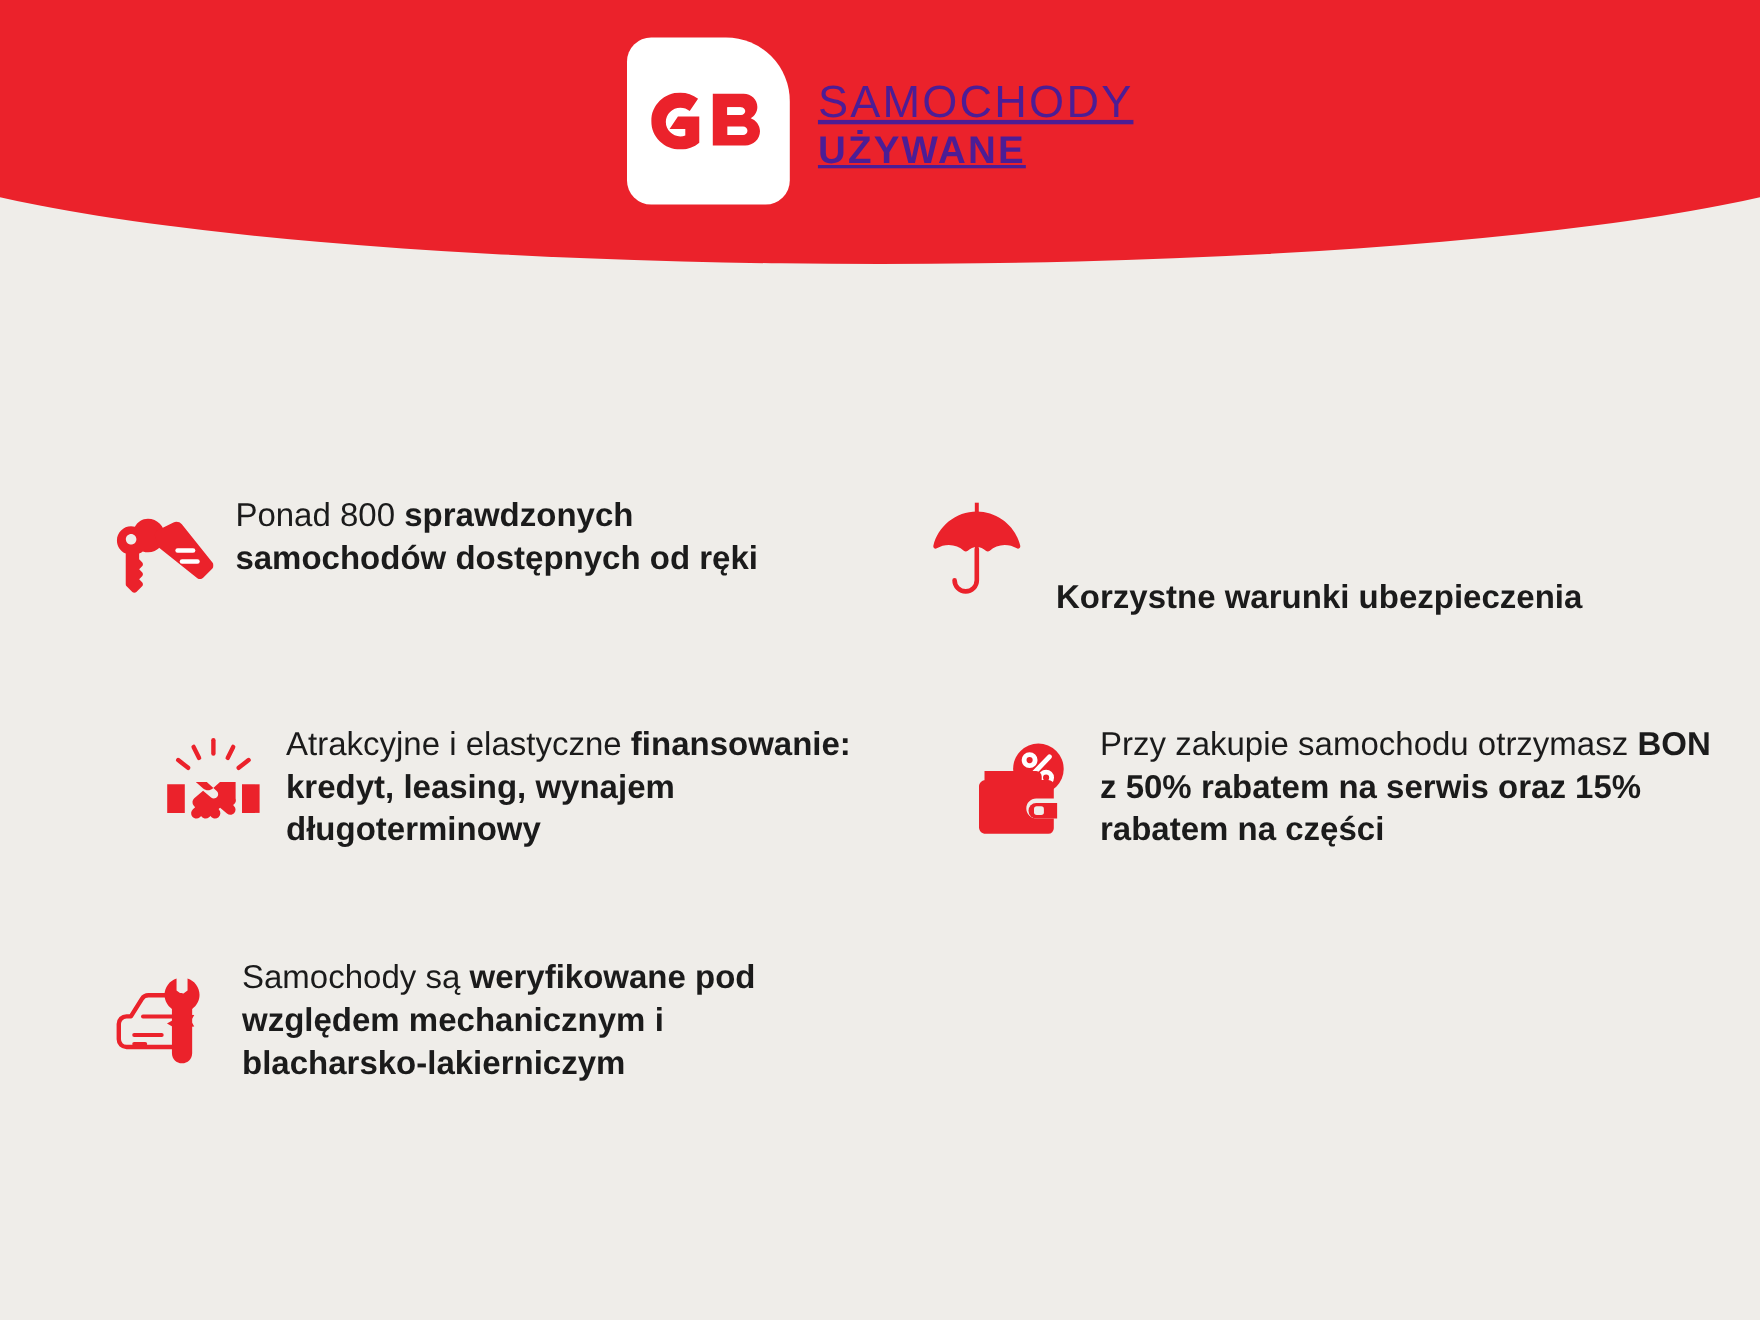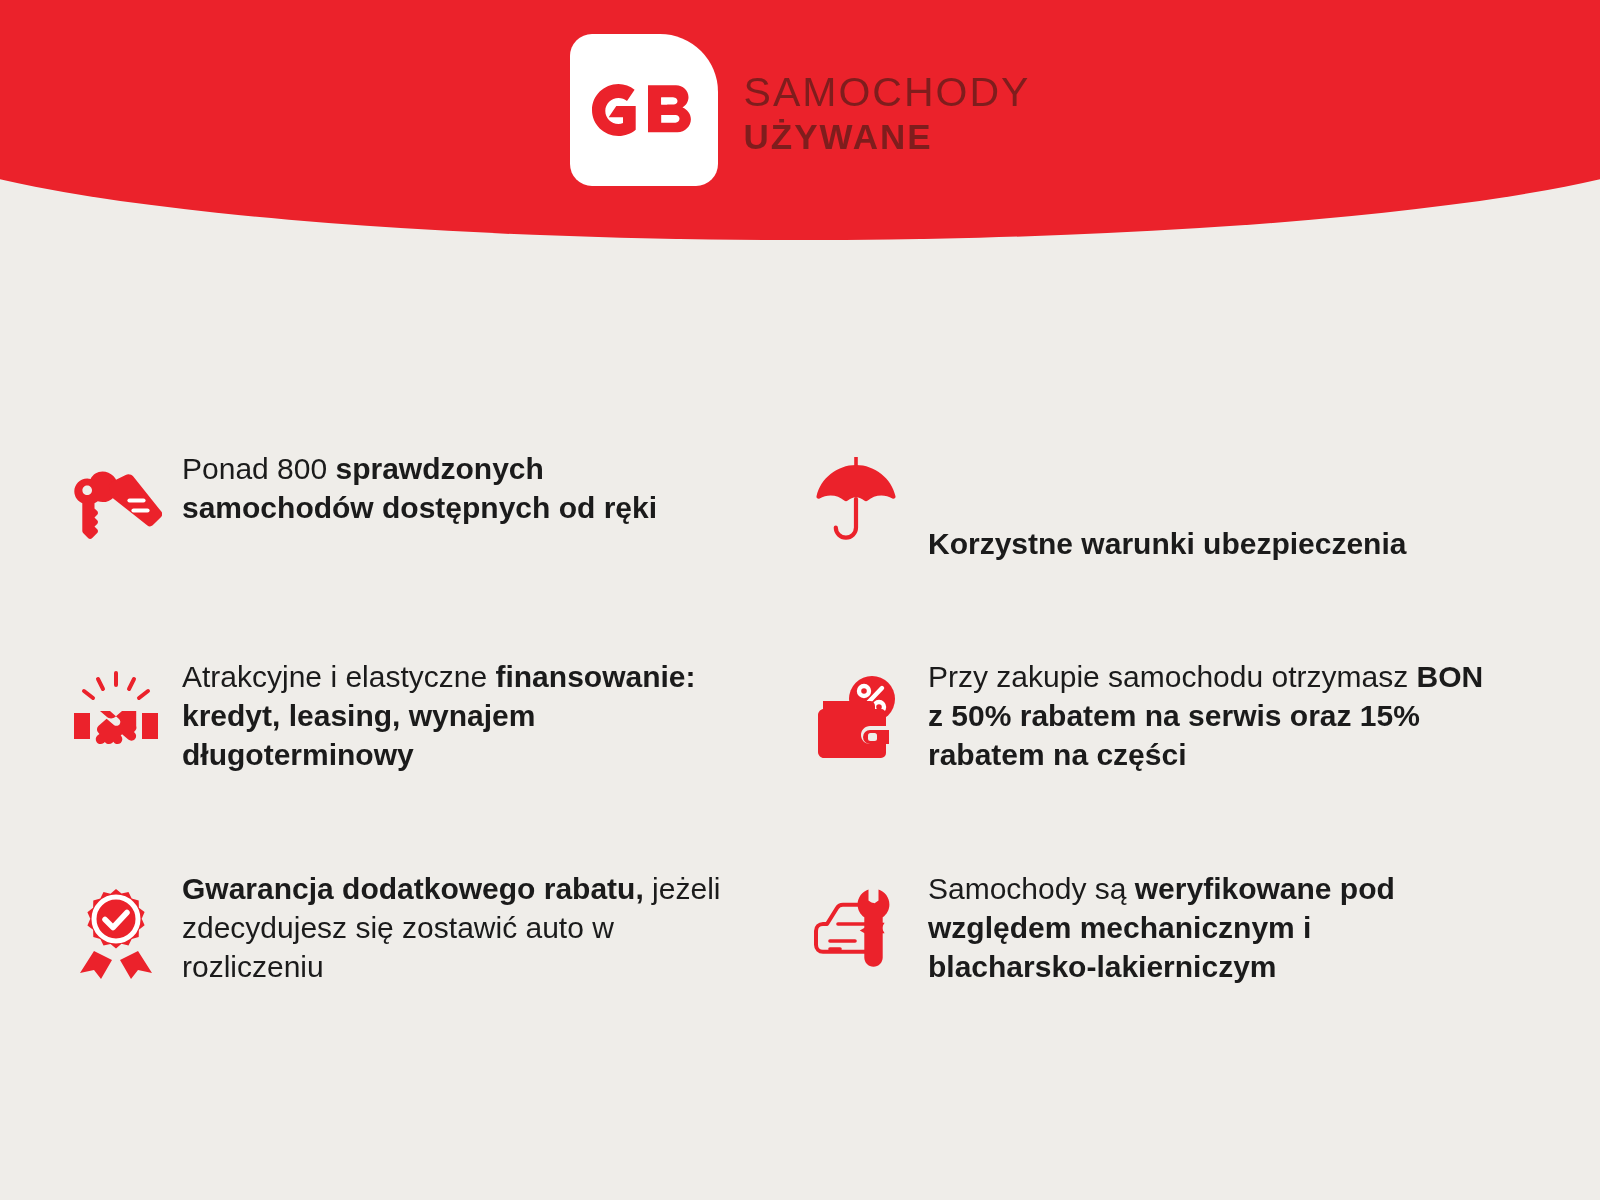--- a/index.html
+++ b/index.html
@@ -55,23 +55,24 @@
     width: 148px;
     height: 152px;
     background: #FFFFFF;
     border-radius: 22px 58px 22px 22px;
     display: flex;
     align-items: center;
     justify-content: center;
   }
   .logo-mark svg { display: block; }
   .brand-text {
-    color: #7f1d1d;
+    color: #4c1d95;
     line-height: 1;
     padding-top: 6px;
+    text-decoration: underline;
   }
   .brand-line1 {
     font-size: 41px;
     font-weight: 400;
     letter-spacing: 2.0px;
     display: block;
   }
   .brand-line2 {
     font-size: 35px;
     font-weight: 700;
@@ -84,21 +85,21 @@
   .features {
     position: absolute;
     left: 0;
     top: 425px;
     width: 1556px;
     z-index: 4;
     display: grid;
     grid-template-columns: 720px 720px;
     column-gap: 20px;
     row-gap: 0;
-    padding-left: 68px;
+    padding-left: 100px;
     box-sizing: border-box;
   }
   .feature {
     display: flex;
     align-items: flex-start;
     gap: 18px;
     min-height: 190px;
   }
   .feature.col-right { padding-left: 0px; gap: 24px; }
 
@@ -118,21 +119,21 @@
     font-size: 30px;
     line-height: 39px;
     font-weight: 400;
     padding-top: 2px;
     max-width: 560px;
   }
   .feature-text b { font-weight: 700; }
 
   
   .r1 { margin-top: 22px; }
-  .r2 { margin-top: 18px; }
+  .r2 { margin-top: 18px; justify-content: flex-end; }
   .r3 { margin-top: 22px; }
 
   .icon-nudge-umbrella { margin-top: 4px; }
   .icon-nudge-wallet   { margin-top: 14px; }
   .icon-nudge-car      { margin-top: 10px; }
   .icon-nudge-keys     { margin-top: 10px; }
   .icon-nudge-hands    { margin-top: 12px; }
   .icon-nudge-badge    { margin-top: 18px; }
 
   .text-align-mid { align-self: center; }
@@ -234,34 +235,20 @@
           <path fill="#EB222B" d="M8 44c0-3.3 2.7-6 6-6h57a5 5 0 0 1 5 5v12H60c-5 0-9 4-9 9s4 9 9 9h16v9a5 5 0 0 1-5 5H14c-3.3 0-6-2.7-6-6V44z"></path>
           <path fill="#EB222B" d="M60 59h19v14H60a7 7 0 0 1 0-14z"></path>
           <rect x="58" y="62" width="9" height="8" rx="2.5" fill="#EFEDE9"></rect>
         </svg>
       </div>
       <div class="feature-text">
         <span>Przy zakupie samochodu otrzymasz </span><b>BON z 50% rabatem na serwis oraz 15% rabatem na części</b>
       </div>
     </div>
 
-    <div class="feature col-left r3">
-      <div class="feature-icon icon-nudge-badge">
-        <svg width="92" height="92" viewBox="0 0 92 92" aria-hidden="true">
-          <path fill="#EB222B" d="M24 64l-14 22 14-3 7 9 11-19z"></path>
-          <path fill="#EB222B" d="M68 64l14 22-14-3-7 9-11-19z"></path>
-          <path fill="#EB222B" d="M46 2l5.5 4.6 7-1.7 3.2 6.5 7 2.1.2 7.2 5.7 4.4-2.9 6.6 2.9 6.6-5.7 4.4-.2 7.2-7 2.1-3.2 6.5-7-1.7L46 61.5l-5.5-4.6-7 1.7-3.2-6.5-7-2.1-.2-7.2-5.7-4.4 2.9-6.6-2.9-6.6 5.7-4.4.2-7.2 7-2.1 3.2-6.5 7 1.7z"></path>
-          <circle cx="46" cy="32" r="22" fill="none" stroke="#FFFFFF" stroke-width="5"></circle>
-          <path fill="none" stroke="#FFFFFF" stroke-width="5.5" stroke-linecap="round" stroke-linejoin="round" d="M35 32.5l8 8 14-15"></path>
-        </svg>
-      </div>
-      <div class="feature-text">
-        <b>Gwarancja dodatkowego rabatu,</b><span> jeżeli zdecydujesz się zostawić auto w rozliczeniu</span>
-      </div>
-    </div>
 
     <div class="feature col-right r3">
       <div class="feature-icon icon-nudge-car">
         <svg width="92" height="92" viewBox="0 0 92 92" aria-hidden="true">
 
           <path fill="none" stroke="#EB222B" stroke-width="4" stroke-linejoin="round" stroke-linecap="round" d="M6 52c0-4 3-7 7-7h4l10-16c1.3-2 3.5-3.2 5.9-3.2H63v47H13c-4 0-7-3-7-7z"></path>
           <g stroke="#EB222B" stroke-width="3.6" stroke-linecap="round" fill="none">
             <line x1="28" y1="45" x2="55" y2="45"></line>
             <line x1="20" y1="62" x2="45" y2="62"></line>
             <line x1="20" y1="70" x2="30" y2="70"></line>

